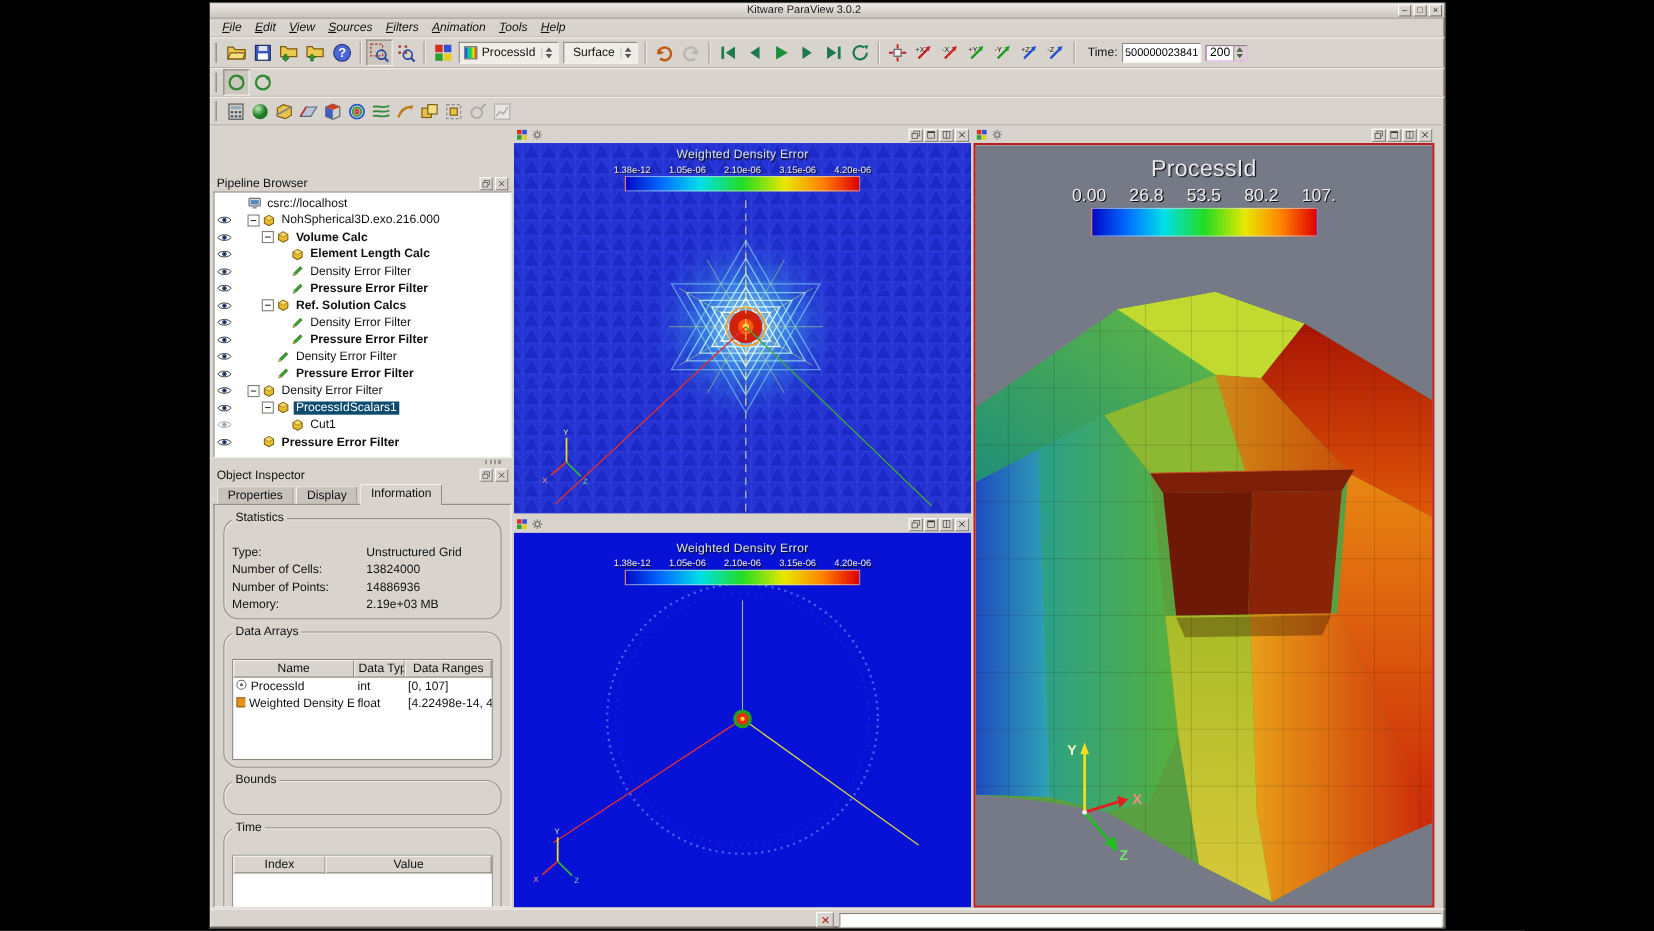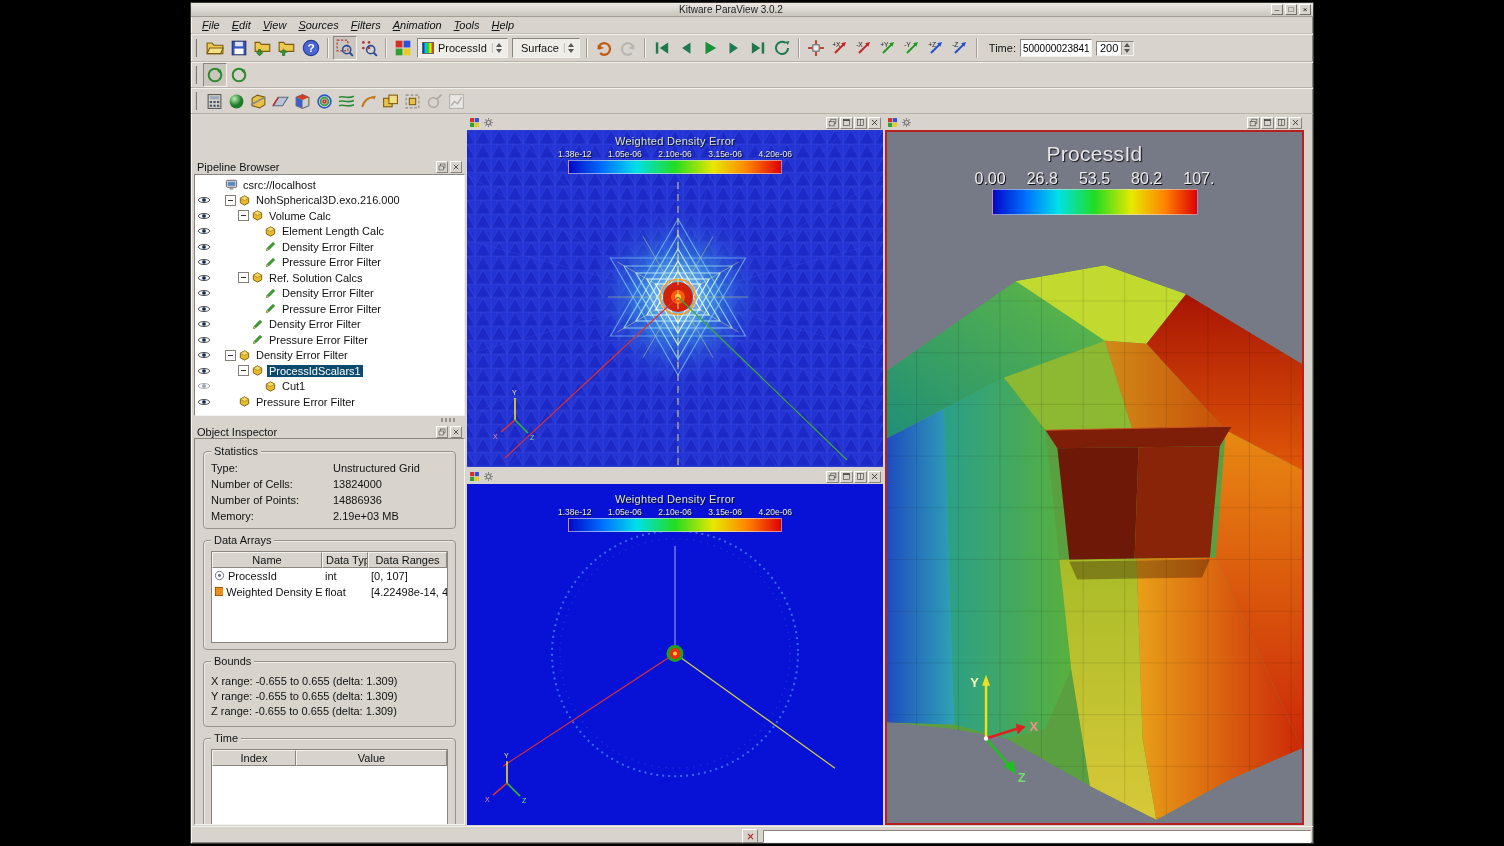--- a/index.html
+++ b/index.html
@@ -56,33 +56,33 @@
               background:#d8d4cd; display:flex; align-items:center; justify-content:center; font-size:8px; }
   .tree { height:242px; background:#fff; overflow:hidden; padding-top:2px; border:1px solid;
           border-color:#8a867f #f4f2ee #f4f2ee #8a867f; }
   .trow { display:flex; align-items:center; height:15.5px; white-space:nowrap; }
   .teye { width:17px; display:flex; justify-content:center; flex:none; }
   .texp { width:11px; height:11px; flex:none; margin-right:2px; position:relative; }
   .texp.box { border:1px solid #848078; background:#fff; }
   .texp.box::after { content:""; position:absolute; left:2px; right:2px; top:4px; border-top:1px solid #333; }
   .ticon { margin-right:3px; flex:none; display:flex; }
   .tlabel { padding:0 2px; }
-  .tlabel.bold { font-weight:normal; }
+  .tlabel.bold { font-weight:bold; }
   .tlabel.selected { background:#0c4a6e; color:#fff; }
   .grip { height:8px; position:relative; }
   .grip::after { content:""; position:absolute; right:8px; top:2px; width:16px; height:4px;
                  background:repeating-linear-gradient(90deg,#9a968e 0 2px,transparent 2px 4px); }
   .tabs { height:20px; display:flex; align-items:flex-end; padding-left:3px; }
   .tab { height:17px; padding:2px 9px 0; margin-right:2px; background:#c7c3bb; border-radius:2px 2px 0 0;
          border:1px solid #8a867f; border-bottom:none; border-top-color:#f4f2ee; border-left-color:#f4f2ee; }
   .tab.active { height:19px; background:#d8d4cd; position:relative; z-index:2; }
   .oi-frame { flex:1; margin-top:-1px; position:relative; z-index:1; background:#d8d4cd; overflow:hidden;
               border:1px solid; border-color:#8a867f #f4f2ee #f4f2ee #8a867f; padding:12px 8px 2px; }
-  .groupbox { position:relative; border:1px solid #97938b; border-radius:4px; margin-bottom:11px;
-              box-shadow:inset 1px 1px 0 rgba(255,255,255,.55); padding:10px 7px 6px; }
+  .groupbox { position:relative; border:1px solid #97938b; border-radius:14px; margin-bottom:11px;
+              box-shadow:inset 1px 1px 0 rgba(255,255,255,.55); padding:24px 7px 6px; }
   .groupbox:last-child { margin-bottom:0; }
   .gb-title { position:absolute; top:-7px; left:7px; background:#d8d4cd; padding:0 3px; }
   .stat-grid { display:grid; grid-template-columns:122px 1fr; row-gap:4px; }
   .da-table, .tt-table { border:1px solid #8a867f; background:#fff; }
   .da-head { display:grid; grid-template-columns:110px 46px 1fr; }
   .tt-head { display:grid; grid-template-columns:84px 1fr; }
   .da-head span, .tt-head span { background:#d8d4cd; padding:1px 3px; text-align:center; overflow:hidden;
         white-space:nowrap; border:1px solid; border-color:#f4f2ee #8a867f #8a867f #f4f2ee; }
   .da-body { height:74px; }
   .tt-body { height:72px; background:#fff; }
@@ -765,20 +765,25 @@
           <span class="dock-btn" id="oi-close">
               <svg width="8" height="8" viewBox="0 0 16 16">
                 <g stroke="#333" stroke-width="1.6">
                   <line x1="3.5" y1="3.5" x2="12.5" y2="12.5"></line>
                   <line x1="12.5" y1="3.5" x2="3.5" y2="12.5"></line>
                 </g>
               </svg>
             </span>
         </span>
       </div>
+      <div class="tabs" id="oi-tabs">
+          <div class="tab">Properties</div>
+          <div class="tab">Display</div>
+          <div class="tab active">Information</div>
+        </div>
       <div class="oi-frame">
 
         <div class="groupbox">
           <span class="gb-title">Statistics</span>
           <div class="stat-grid" id="stat-grid">
               <span>Type:</span>
               <span>Unstructured Grid</span>
               <span>Number of Cells:</span>
               <span>13824000</span>
               <span>Number of Points:</span>
@@ -817,25 +822,20 @@
                   </span>
                   <span style="padding-left: 3px;">float</span>
                   <span style="padding-left: 3px;">[4.22498e-14, 4.1...</span>
                 </div>
               </div>
           </div>
         </div>
 
         <div class="groupbox">
           <span class="gb-title">Bounds</span>
-          <div class="bounds-lines" id="bounds-lines">
-              <div>X range: -0.655 to 0.655 (delta: 1.309)</div>
-              <div>Y range: -0.655 to 0.655 (delta: 1.309)</div>
-              <div>Z range: -0.655 to 0.655 (delta: 1.309)</div>
-            </div>
         </div>
 
         <div class="groupbox">
           <span class="gb-title">Time</span>
           <div class="tt-table">
             <div class="tt-head" id="tt-head">
                 <span>Index</span>
                 <span>Value</span>
               </div>
             <div class="tt-body"></div>

